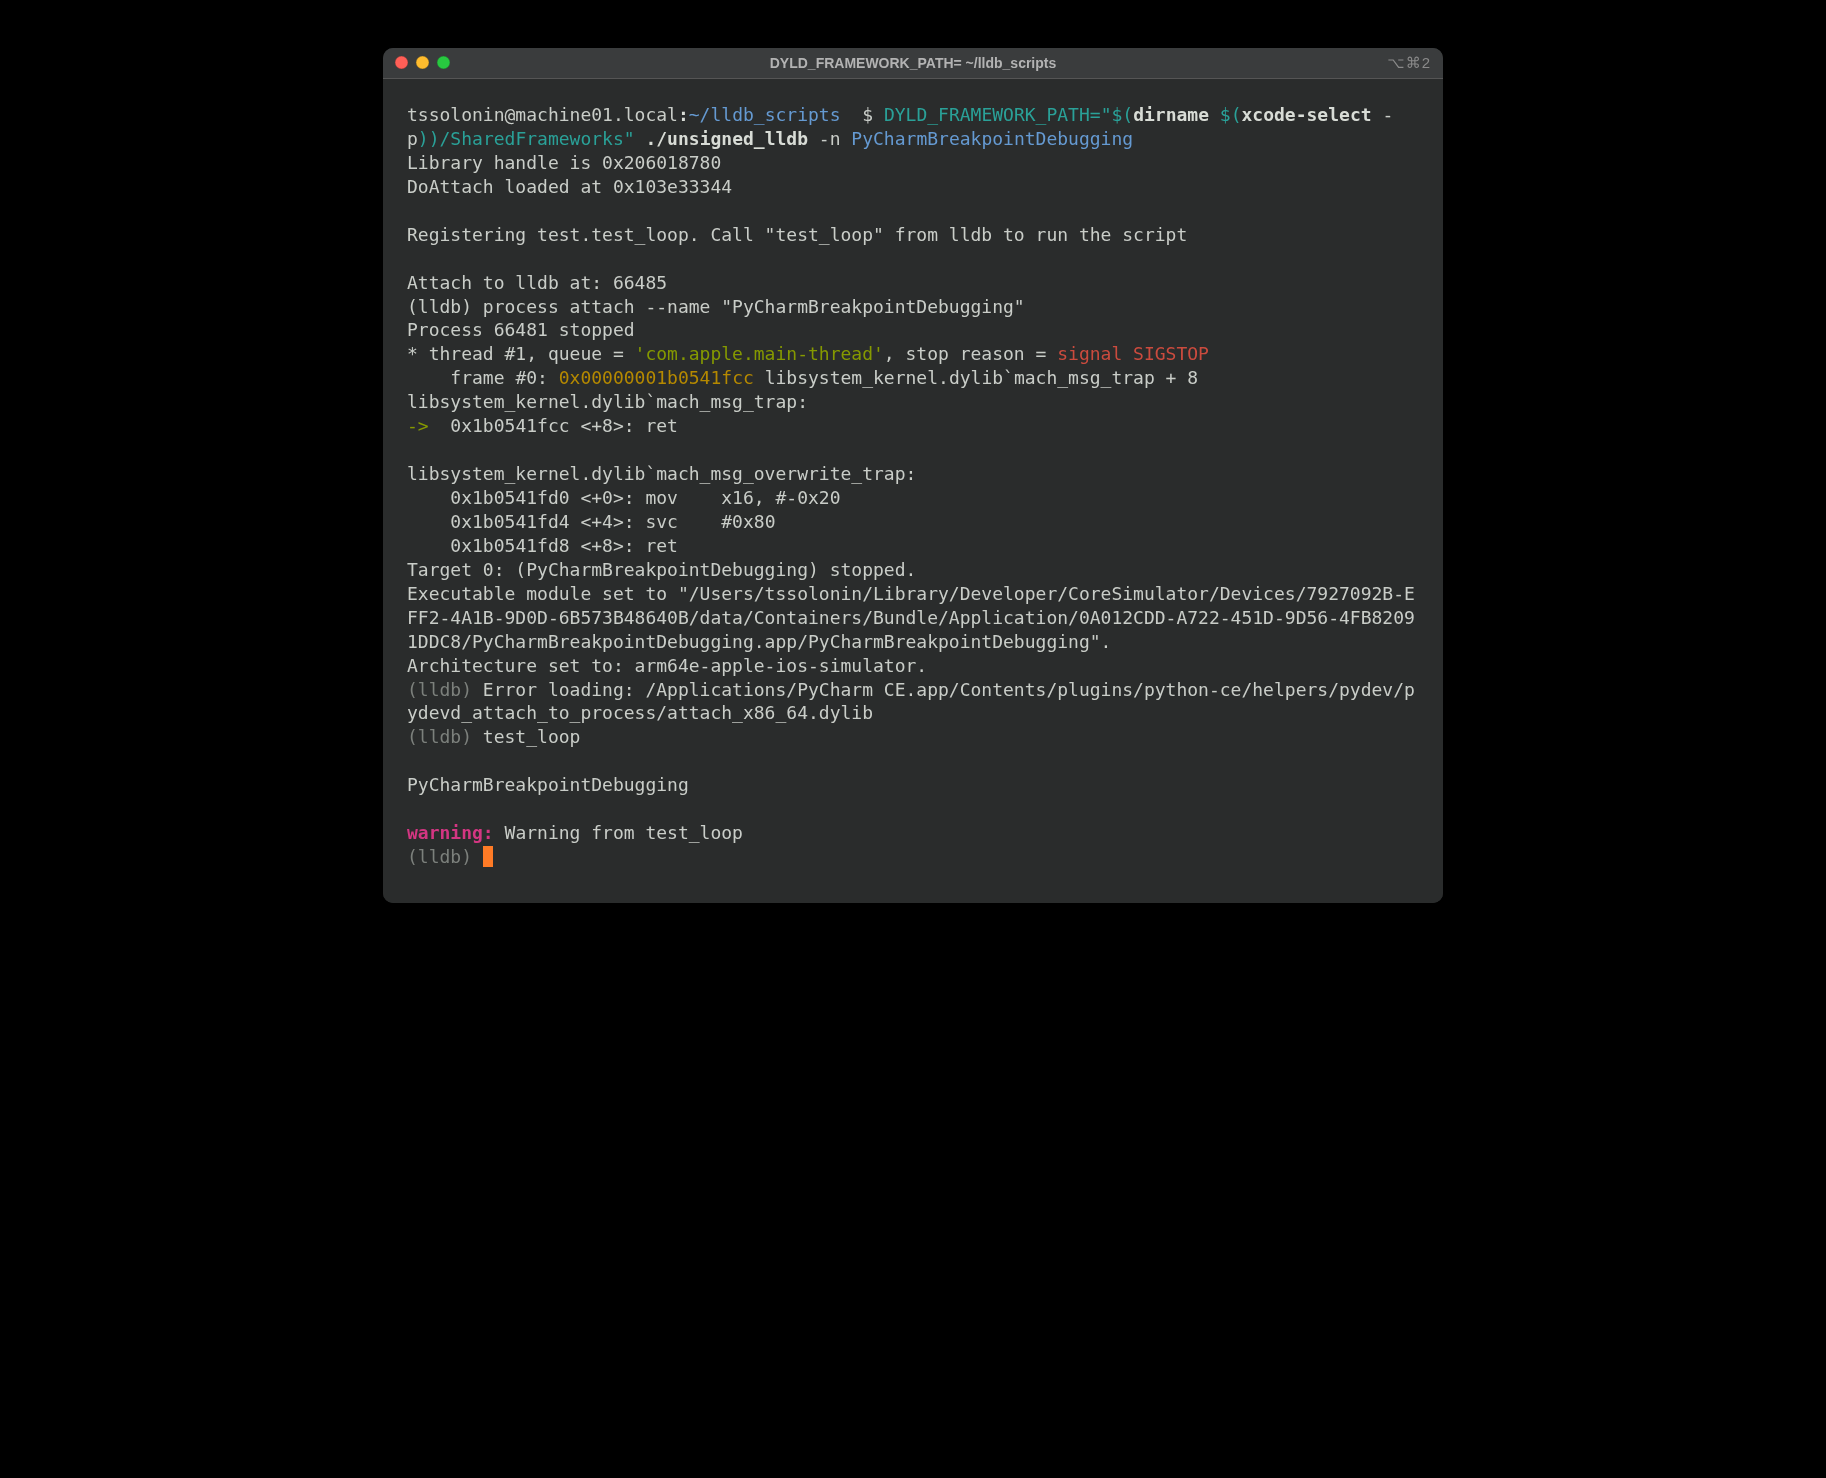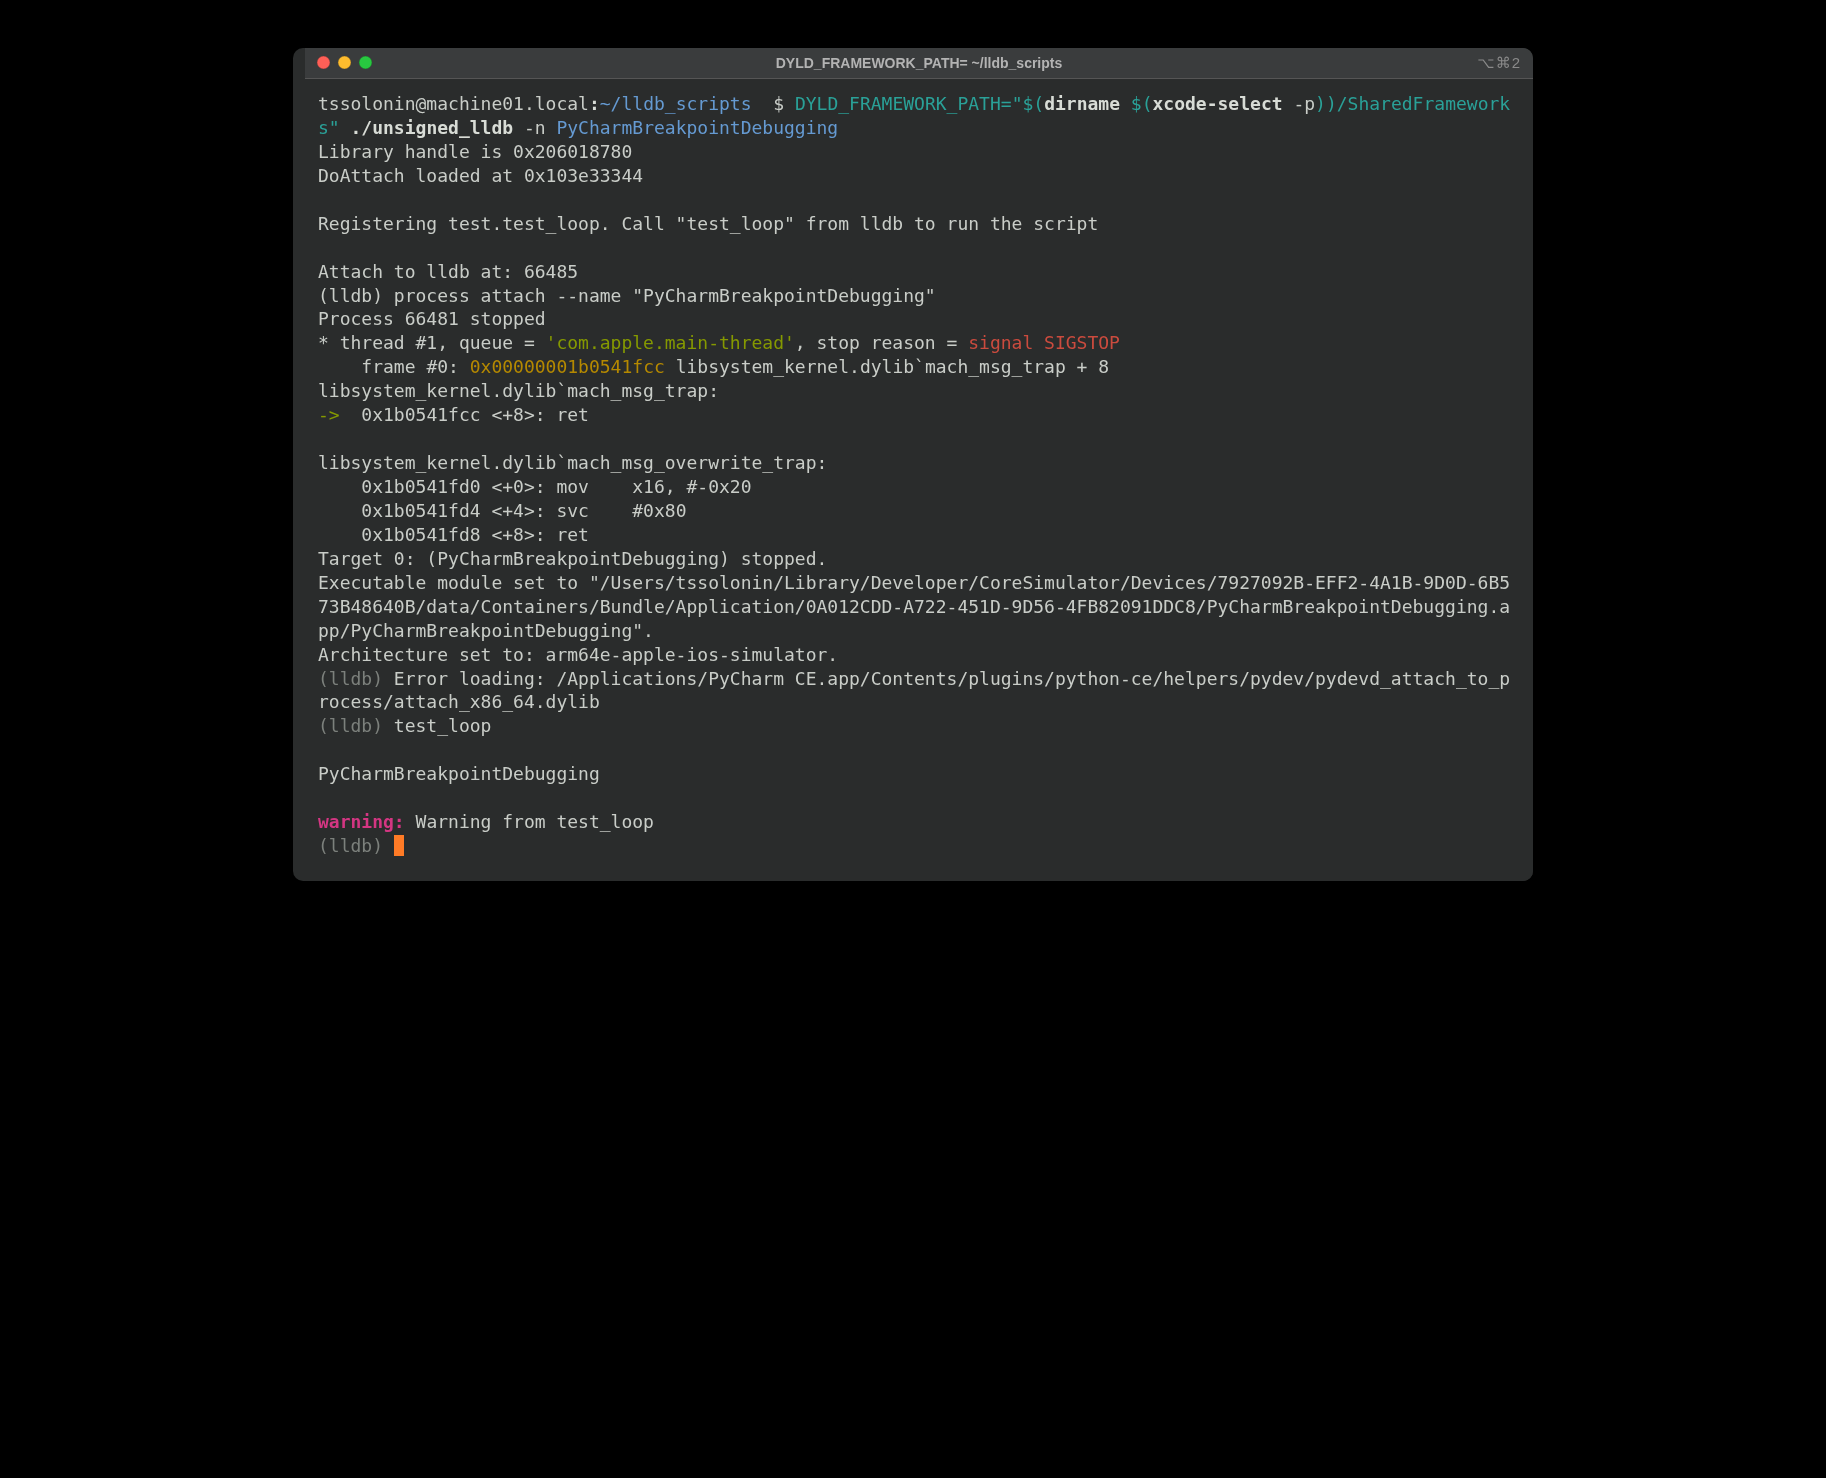--- a/index.html
+++ b/index.html
@@ -10,29 +10,28 @@
     height: 100%;
     overflow: hidden;
   }
   body {
     display: flex;
     align-items: flex-start;
     justify-content: center;
     padding-top: 48px;
   }
   .window {
-    width: 1228px;
+    width: 1060px;
     background: #2a2c2c;
     border-radius: 10px;
     box-shadow: 0 24px 60px rgba(0,0,0,0.6);
     overflow: hidden;
     font-family: ui-monospace, Menlo, Monaco, "Cascadia Mono", Consolas, monospace;
     display: flex;
     flex-direction: column;
-    padding-left: 12px;
   }
   .titlebar {
     position: relative;
     height: 30px;
     background: #3a3c3d;
     display: flex;
     align-items: center;
     justify-content: center;
     border-bottom: 1px solid #555;
   }
@@ -65,21 +64,21 @@
     color:#8a8a8a;
     font-size:15px;
     font-family: -apple-system, BlinkMacSystemFont, "Helvetica Neue", Arial, sans-serif;
     letter-spacing: 1px;
   }
   .terminal-body {
     padding: 8px 8px 18px 8px;
     background:#2a2c2c;
   }
   pre.terminal {
-    margin:5px;
+    margin:16px;
     white-space: pre-wrap;
     word-break: break-all;
     color:#c9cdc8;
     font-size:18px;
     line-height:1.33;
   }
   .c-white   { color:#d8dcd6; font-weight:700; }
   .c-default { color:#c9cdc8; }
   .c-blue    { color:#659ad2; }
   .c-cyan    { color:#2aa198; }

